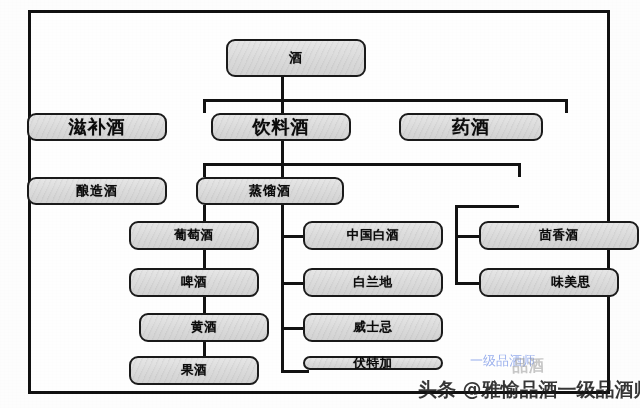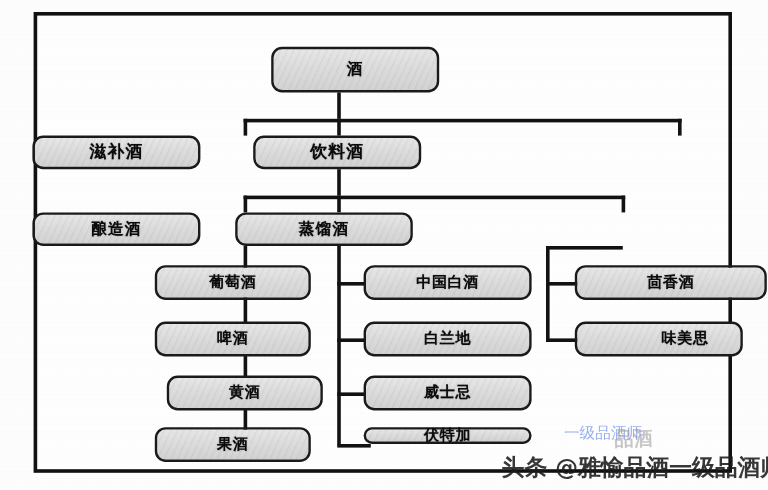--- a/index.html
+++ b/index.html
@@ -53,21 +53,21 @@
     display: flex;
     align-items: center;
     justify-content: center;
     color: #0b0b0b;
     font-weight: 700;
     letter-spacing: 1px;
     text-shadow: 0 0 1px rgba(0,0,0,.45);
     z-index: 3;
   }
   .node.lvl1 { font-size: 13px; }
-  .node.lvl2 { font-size: 14px; }
+  .node.lvl2 { font-size: 18px; }
   .node.lvl3 { font-size: 13px; }
   .node.leaf { font-size: 12.5px; letter-spacing: .6px; }
 
   
   .hline, .vline {
     position: absolute;
     background: #121212;
     z-index: 1;
   }
   .hline { height: 3px; }
@@ -151,20 +151,23 @@
     <div class="node lvl1" style="left:195px; top:26px; width:140px; height:38px;">
       <span>酒</span>
     </div>
 
     <div class="node lvl2" style="left:-4px; top:100px; width:140px; height:28px;">
       <span>滋补酒</span>
     </div>
     <div class="node lvl2" style="left:180px; top:100px; width:140px; height:28px;">
       <span>饮料酒</span>
     </div>
+    <div class="node lvl2" style="left:368px; top:100px; width:144px; height:28px;">
+      <span>药酒</span>
+    </div>
 
     <div class="node lvl3" style="left:-4px; top:164px; width:140px; height:28px;">
       <span>酿造酒</span>
     </div>
     <div class="node lvl3" style="left:165px; top:164px; width:148px; height:28px;">
       <span>蒸馏酒</span>
     </div>
 
     <div class="node leaf" style="left:98px; top:208px; width:130px; height:29px;">
       <span>葡萄酒</span>

